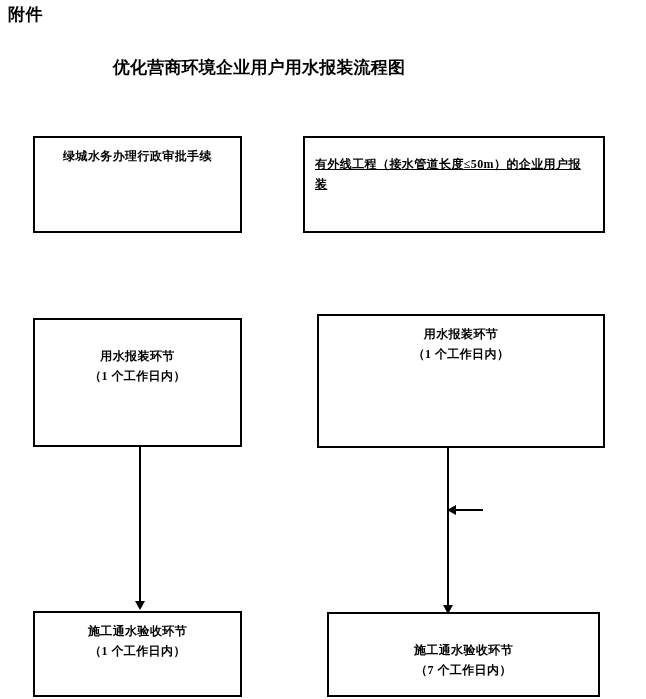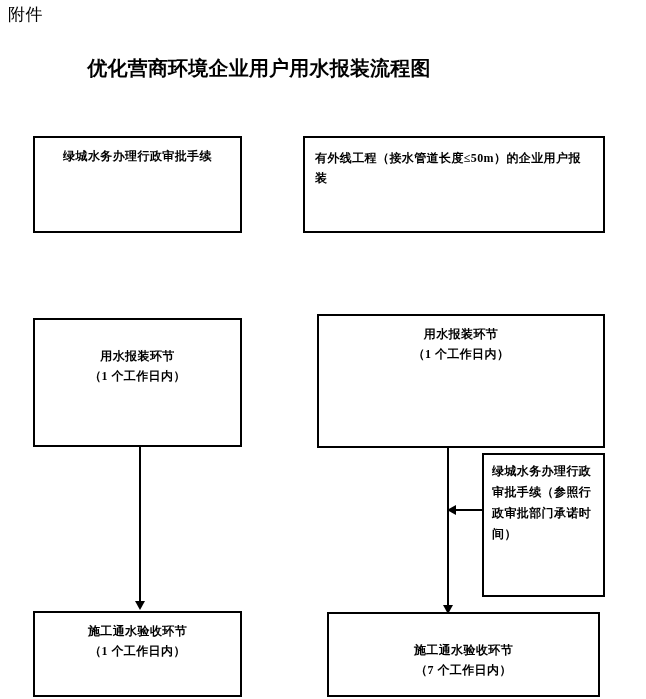--- a/index.html
+++ b/index.html
@@ -21,32 +21,32 @@
     left: 0; top: 0;
     width: 646px;
     height: 699px;
   }
 
   .attach-label {
     position: absolute;
     left: 8px;
     top: 4px;
     font-size: 17px;
-    font-weight: normal;
+    font-weight: bold;
     letter-spacing: 0.5px;
     line-height: 22px;
   }
 
   .doc-title {
     position: absolute;
     left: 0;
     top: 56px;
     width: 518px;
     text-align: center;
-    font-size: 20px;
+    font-size: 17px;
     font-weight: bold;
     letter-spacing: 0.2px;
     line-height: 24px;
   }
 
   .node {
     position: absolute;
     border: 2px solid #000000;
     box-sizing: border-box;
     background: #ffffff;
@@ -71,22 +71,23 @@
   }
   .n-no-ext .node-text {
     padding-top: 8px;
     text-align: center;
   }
 
   .n-with-ext {
     left: 303px; top: 136px; width: 302px; height: 97px;
   }
   .n-with-ext .node-text {
-    padding: 10px 10px 0 10px;
+    padding: 16px 10px 0 10px;
     text-align: left;
+    text-decoration: underline;
   }
 
   .n-apply-left {
     left: 33px; top: 318px; width: 209px; height: 129px;
   }
   .n-apply-left .node-text {
     padding-top: 26px;
     text-align: center;
   }
 
@@ -187,25 +188,20 @@
     </div>
   </div>
 
   <div class="node n-apply-right">
     <div class="node-text">
       <div class="t-bold">用水报装环节</div>
       <div class="t-reg">（1 个工作日内）</div>
     </div>
   </div>
 
-  <div class="node n-approval">
-    <div class="node-text">
-      <span class="t-reg">绿城水务办理行政审批手续</span><span class="t-reg">（参照行政审批部门承诺时间）</span>
-    </div>
-  </div>
 
   <div class="node n-accept-left">
     <div class="node-text">
       <div class="t-bold">施工通水验收环节</div>
       <div class="t-reg">（1 个工作日内）</div>
     </div>
   </div>
 
   <div class="node n-accept-right">
     <div class="node-text">

